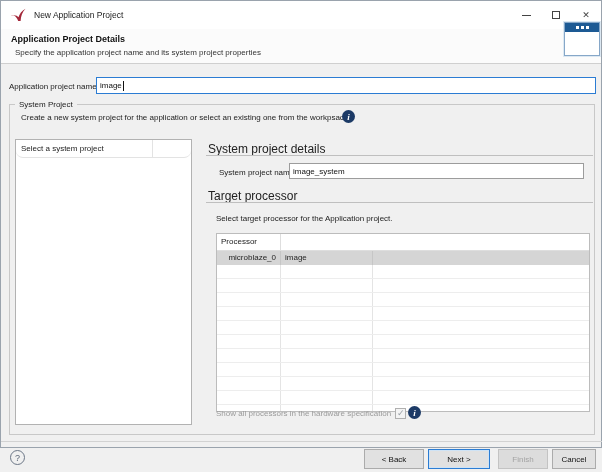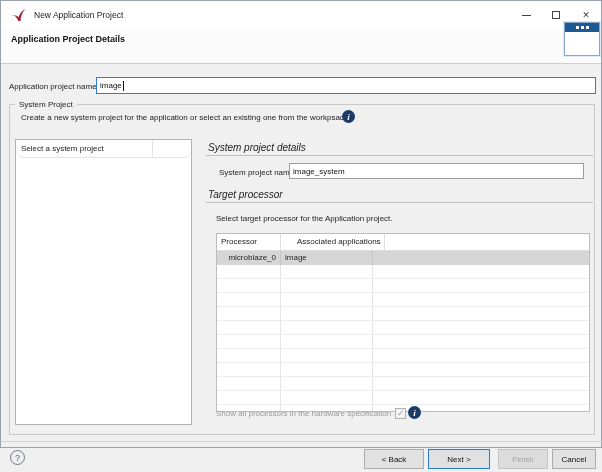--- a/index.html
+++ b/index.html
@@ -52,21 +52,21 @@
   .list-panel{position:absolute;left:14px;top:138px;width:177px;height:286px;background:#fff;
               border:1px solid #b2b2b2;box-sizing:border-box;}
   .list-header{position:relative;height:17px;line-height:17px;padding-left:5px;font-size:8px;color:#222;
                border-bottom:1px solid #e3e3e3;border-radius:7px;}
   .list-header::after{content:"";position:absolute;left:136px;top:0;bottom:0;width:1px;background:#e3e3e3;}
   .list-item{margin-top:1px;width:93px;height:15px;display:flex;align-items:center;padding-left:2px;box-sizing:border-box;}
   .list-item.selected{background:#d5d5d5;}
   .list-item .lbl{margin-left:3px;font-size:8px;color:#111;white-space:nowrap;}
 
   
-  .sec-title{position:absolute;font-size:10px;color:#222;font-style:italic;}
+  .sec-title{position:absolute;font-size:12px;color:#222;}
   .sec1{left:207px;top:141px;}
   .sec2{left:207px;top:188px;}
   .sec-line{position:absolute;height:1px;background:#bfbfbf;left:205px;width:387px;}
   .line1{top:154px;}
   .line2{top:201px;}
   .lab-sysname{left:218px;top:167px;}
   .inp-sysname{left:288px;top:162px;width:295px;height:16px;border:1px solid #9c9c9c;}
   .target-desc{position:absolute;left:215px;top:213px;font-size:8px;color:#222;}
 
   
@@ -124,20 +124,21 @@
           <span class="max-glyph"></span>
         </div>
       <div class="win-btn">
           <span class="close-glyph">✕</span>
         </div>
     </div>
   </div>
 
   <div class="wiz-header">
     <div class="wiz-title">Application Project Details</div>
+    <div class="wiz-sub">Specify the application project name and its system project properties</div>
   </div>
   <div class="banner-icon">
     <div class="banner-top">
       <span class="banner-dot"></span>
       <span class="banner-dot"></span>
       <span class="banner-dot"></span>
     </div>
   </div>
 
   <div class="field-label lab-appname">Application project name:</div>
@@ -164,21 +165,20 @@
     <span>image_system</span>
   </div>
 
   <div class="sec-title sec2">Target processor</div>
   <div class="sec-line line2"></div>
   <div class="target-desc">Select target processor for the Application project.</div>
 
   <div class="proc-table">
     <div class="thead">
       <div class="th">Processor</div>
-      <div class="th">Associated applications</div>
       <div class="th"></div>
     </div>
     <div>
         <div class="trow selected">
           <div class="tc c1">microblaze_0</div>
           <div class="tc c2">image</div>
           <div class="tc c3"></div>
         </div>
         <div class="trow empty">
           <div class="tc c1"></div>

